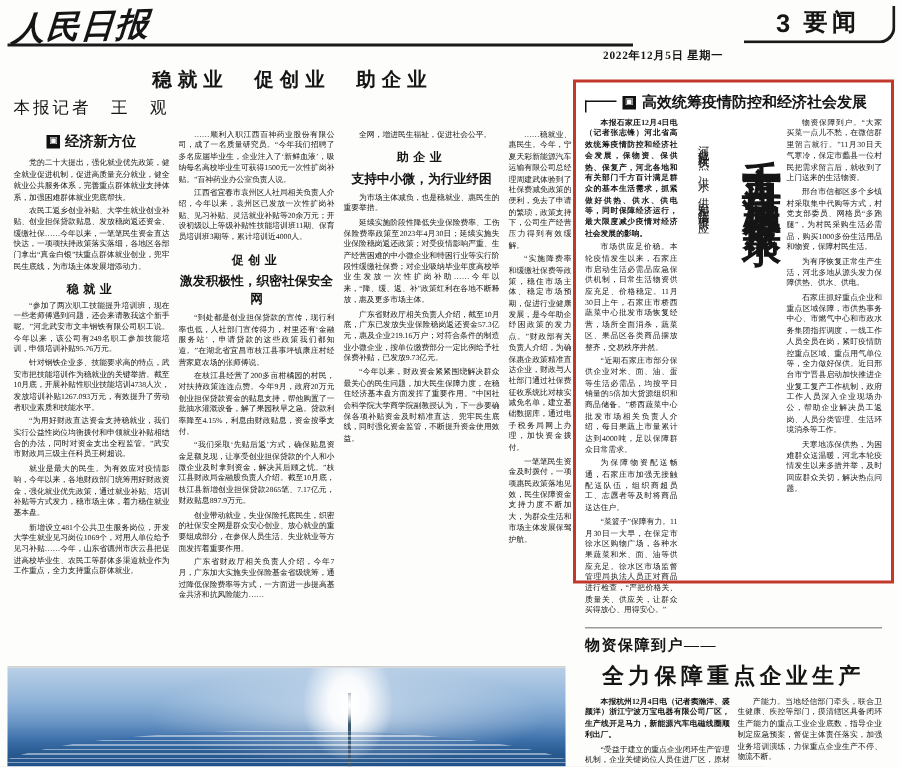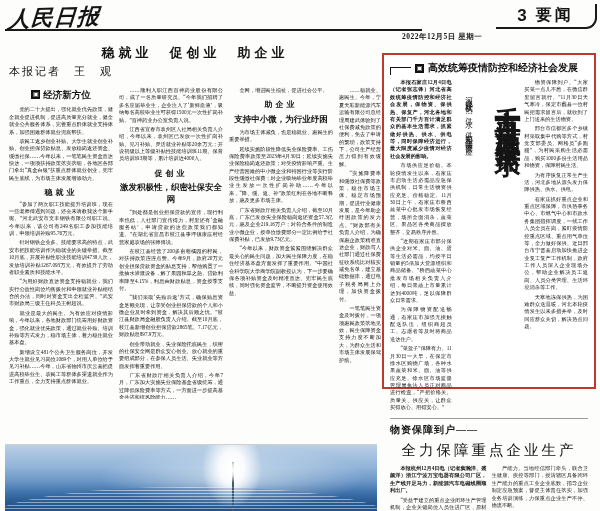--- a/index.html
+++ b/index.html
@@ -48,21 +48,21 @@
   .hb-col p{margin:0 0 2px;text-indent:2em;}
   .hb-left{width:62px;} .hb-right{width:64px;}
   .hb-left p:first-child{font-weight:bold;}
   .hb-sub{width:17px;writing-mode:vertical-rl;text-orientation:upright;font-size:7.5px;
           letter-spacing:2px;padding-top:12px;line-height:1.1;}
   .hb-title{width:44px;writing-mode:vertical-rl;text-orientation:upright;font-size:26px;
             font-weight:900;letter-spacing:5px;padding-top:6px;line-height:1.0;
             font-family:"Liberation Serif","DejaVu Serif",serif;}
   .nb-divider{height:1px;background:#9a9a9a;margin:5px 0 4px;}
   .nb-label{font-size:10px;font-weight:800;letter-spacing:1px;}
-  .nb-headline{text-align:center;font-size:14.5px;font-weight:400;letter-spacing:3px;margin:4px 0 5px;
+  .nb-headline{text-align:center;font-size:14.5px;font-weight:700;letter-spacing:3px;margin:4px 0 5px;
                font-family:"Liberation Sans","DejaVu Sans",sans-serif;}
   .nb-cols{display:flex;gap:5px;height:60px;overflow:hidden;}
   .nb-col{flex:1;overflow:hidden;text-align:justify;font-size:5.2px;line-height:1.42;}
   .nb-col p{margin:0 0 2px;text-indent:2em;}
   .nb-left p:first-child{font-weight:bold;}
   
   .photo{left:5px;top:444px;width:372px;height:67px;overflow:hidden;border-top:1px solid #cfcfcd;
          background:
            radial-gradient(ellipse 46px 60px at 61% 34%, #ffffff 0%, rgba(255,255,255,.9) 28%, rgba(255,255,255,0) 66%),
            radial-gradient(ellipse 190px 46px at 61% 48%, rgba(255,255,255,.55) 0%, rgba(255,255,255,0) 70%),

